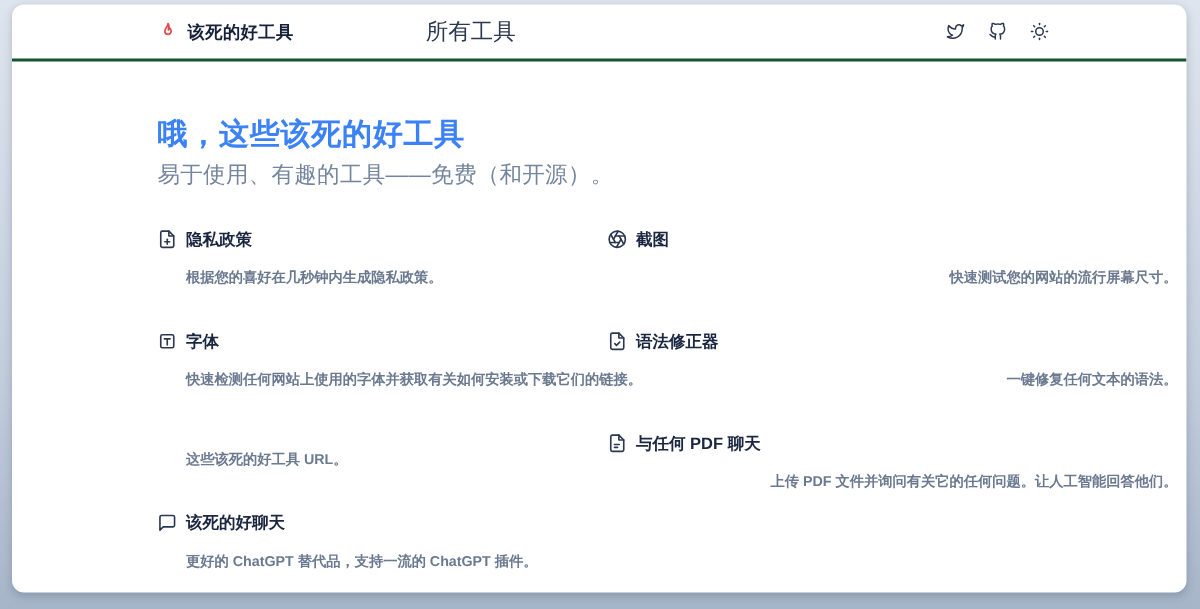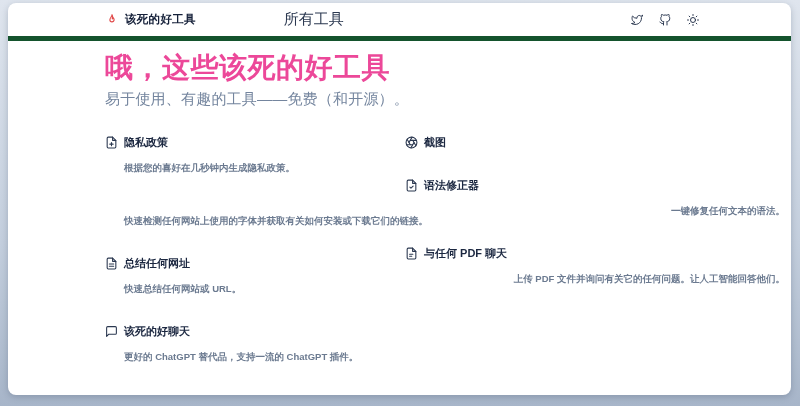--- a/index.html
+++ b/index.html
@@ -11,34 +11,34 @@
   }
   .app-card {
     position:absolute; left:8px; top:3px; width:783px; height:392px;
     background:#ffffff; border-radius:8px;
     box-shadow:0 2px 6px rgba(45,60,85,.25);
     overflow:hidden;
   }
   
   header {
     height:38px; display:flex; align-items:center; justify-content:space-between;
-    padding:0 92px 0 97px; border-bottom:5px solid #14532d;
+    padding:0 92px 0 97px; border-bottom:2px solid #14532d;
   }
   .header-left { display:flex; align-items:center; }
   .brand { display:flex; align-items:center; gap:6px; cursor:pointer; text-decoration:none; }
   .icon-slot svg { display:block; }
   .brand .icon-slot svg { width:14px; height:14px; color:#e14b4b; }
   .brand-text { font-size:11.5px; font-weight:bold; color:#16213a; letter-spacing:.3px; }
   .nav-link { margin-left:88px; font-size:15px; color:#2b3850; cursor:pointer; text-decoration:none; }
   .header-actions { display:flex; align-items:center; gap:16px; }
   .icon-btn { cursor:pointer; color:#2b3850; display:flex; }
   .icon-btn svg { width:12px; height:12px; }
   
   main { padding:10px 0 0 97px; }
-  h1 { font-size:28px; font-weight:800; color:#ec4899; letter-spacing:.5px; line-height:1.2; }
+  h1 { font-size:20px; font-weight:800; color:#3b82f6; letter-spacing:.5px; line-height:1.2;margin-top:27px; }
   .subtitle { margin-top:5px; font-size:15px; color:#74859e; letter-spacing:.2px; }
   .tools-grid { display:flex; margin-top:26px; }
   .tools-col { display:flex; flex-direction:column; }
   .tools-col.left { width:300px; }
   .tools-col.right { width:380px;text-align:right; }
   .tool-item { margin-bottom:28px; cursor:pointer; }
   .tool-head { display:flex; align-items:center; gap:6px; }
   .tool-icon { color:#2b3850; display:flex; }
   .tool-icon svg { width:13px; height:13px; }
   .tool-title { font-size:11px; font-weight:bold; color:#1b2740; }
@@ -100,35 +100,33 @@
                   <polyline points="14 2 14 8 20 8"></polyline>
                   <line x1="12" y1="18" x2="12" y2="12"></line>
                   <line x1="9" y1="15" x2="15" y2="15"></line>
                 </svg>
               </span>
               <span class="tool-title">隐私政策</span>
             </div>
             <div class="tool-desc">根据您的喜好在几秒钟内生成隐私政策。</div>
           </div>
           <div class="tool-item">
+            <div class="tool-head">
+              <span class="tool-icon">
+                <svg viewBox="0 0 24 24" fill="none" stroke="currentColor" stroke-width="2" stroke-linecap="round" stroke-linejoin="round">
+                  <rect x="4" y="4" width="16" height="16" rx="2"></rect>
+                  <path d="M8.5 9h7M12 9v7.5"></path>
+                </svg>
+              </span>
+              <span class="tool-title">字体</span>
+            </div>
             <div class="tool-desc">快速检测任何网站上使用的字体并获取有关如何安装或下载它们的链接。</div>
           </div>
           <div class="tool-item">
-            <div class="tool-head">
-              <span class="tool-icon">
-                <svg viewBox="0 0 24 24" fill="none" stroke="currentColor" stroke-width="2" stroke-linecap="round" stroke-linejoin="round">
-                  <path d="M14 2H6a2 2 0 0 0-2 2v16a2 2 0 0 0 2 2h12a2 2 0 0 0 2-2V8z"></path>
-                  <polyline points="14 2 14 8 20 8"></polyline>
-                  <line x1="16" y1="13" x2="8" y2="13"></line>
-                  <line x1="16" y1="17" x2="8" y2="17"></line>
-                </svg>
-              </span>
-              <span class="tool-title">总结任何网址</span>
-            </div>
-            <div class="tool-desc">快速总结任何网站或 URL。</div>
+            <div class="tool-desc">这些该死的好工具 URL。</div>
           </div>
           <div class="tool-item">
             <div class="tool-head">
               <span class="tool-icon">
                 <svg viewBox="0 0 24 24" fill="none" stroke="currentColor" stroke-width="2" stroke-linecap="round" stroke-linejoin="round">
                   <path d="M21 15a2 2 0 0 1-2 2H7l-4 4V5a2 2 0 0 1 2-2h14a2 2 0 0 1 2 2z"></path>
                 </svg>
               </span>
               <span class="tool-title">该死的好聊天</span>
             </div>
@@ -144,20 +142,21 @@
                   <line x1="14.31" y1="8" x2="20.05" y2="17.94"></line>
                   <line x1="9.69" y1="8" x2="21.17" y2="8"></line>
                   <line x1="7.38" y1="12" x2="13.12" y2="2.06"></line>
                   <line x1="9.69" y1="16" x2="3.95" y2="6.06"></line>
                   <line x1="14.31" y1="16" x2="2.83" y2="16"></line>
                   <line x1="16.62" y1="12" x2="10.88" y2="21.94"></line>
                 </svg>
               </span>
               <span class="tool-title">截图</span>
             </div>
+            <div class="tool-desc">快速测试您的网站的流行屏幕尺寸。</div>
           </div>
           <div class="tool-item">
             <div class="tool-head">
               <span class="tool-icon">
                 <svg viewBox="0 0 24 24" fill="none" stroke="currentColor" stroke-width="2" stroke-linecap="round" stroke-linejoin="round">
                   <path d="M14 2H6a2 2 0 0 0-2 2v16a2 2 0 0 0 2 2h12a2 2 0 0 0 2-2V8z"></path>
                   <polyline points="14 2 14 8 20 8"></polyline>
                   <polyline points="9 15 11 17 15 13"></polyline>
                 </svg>
               </span>

